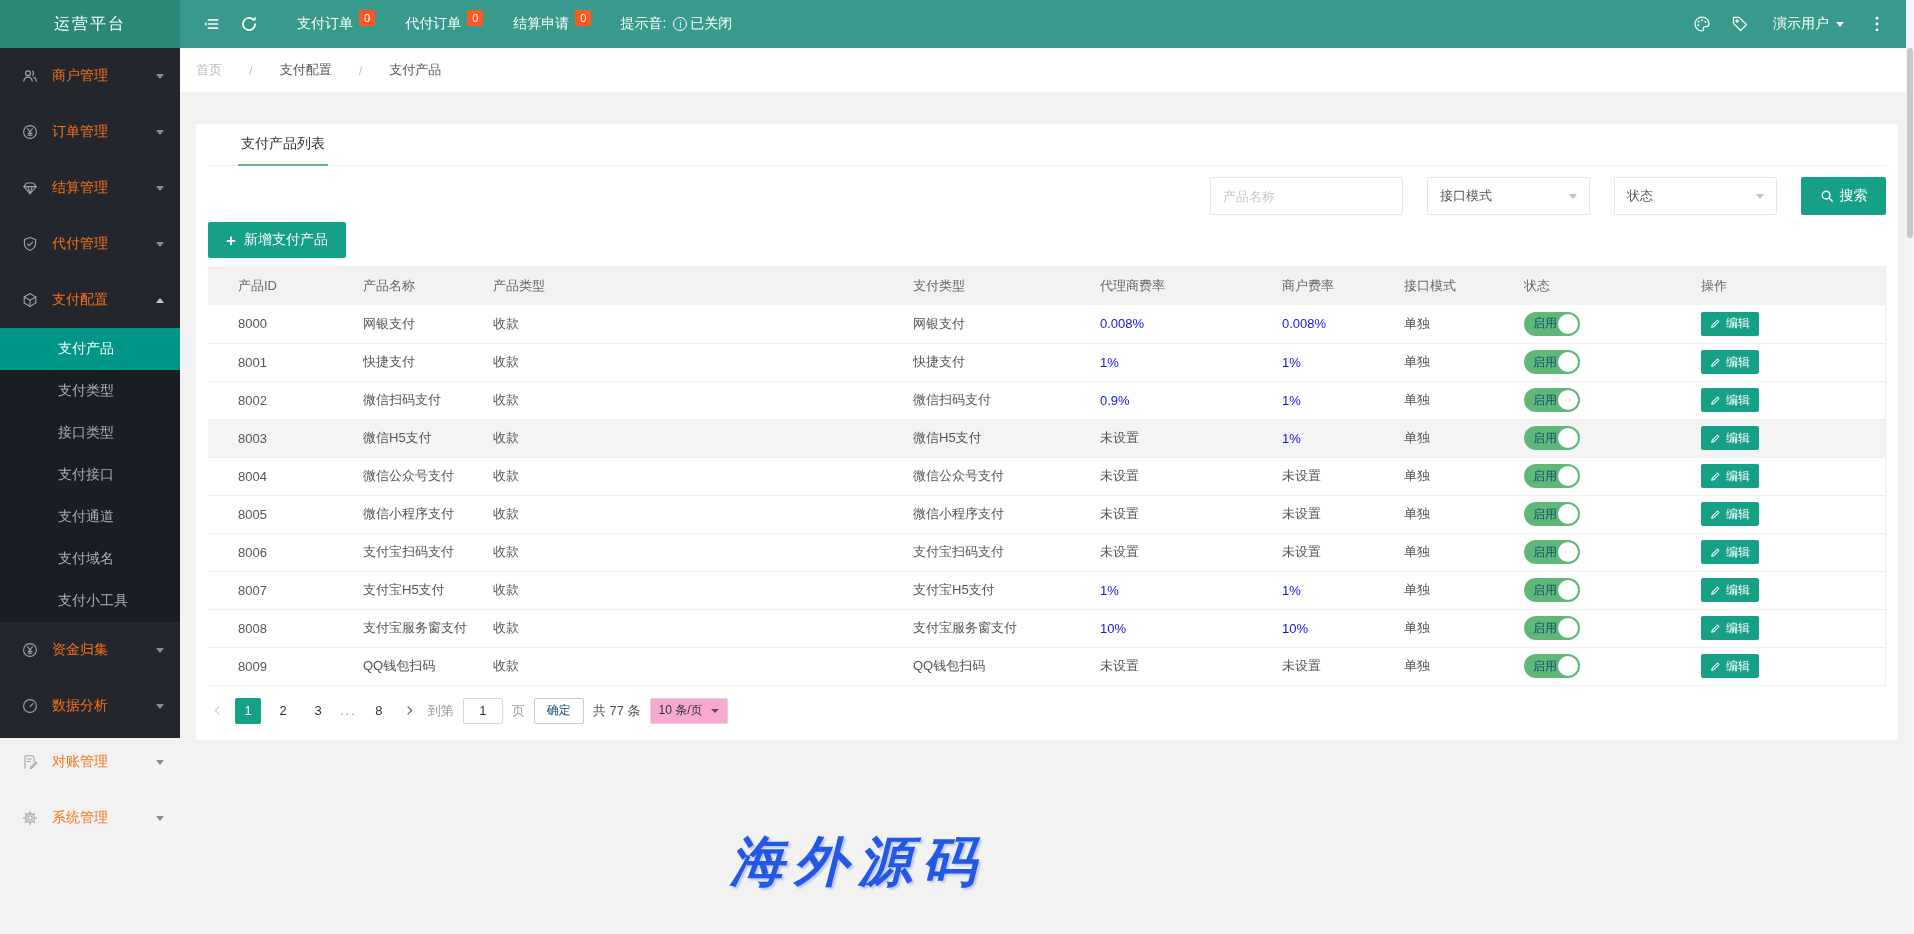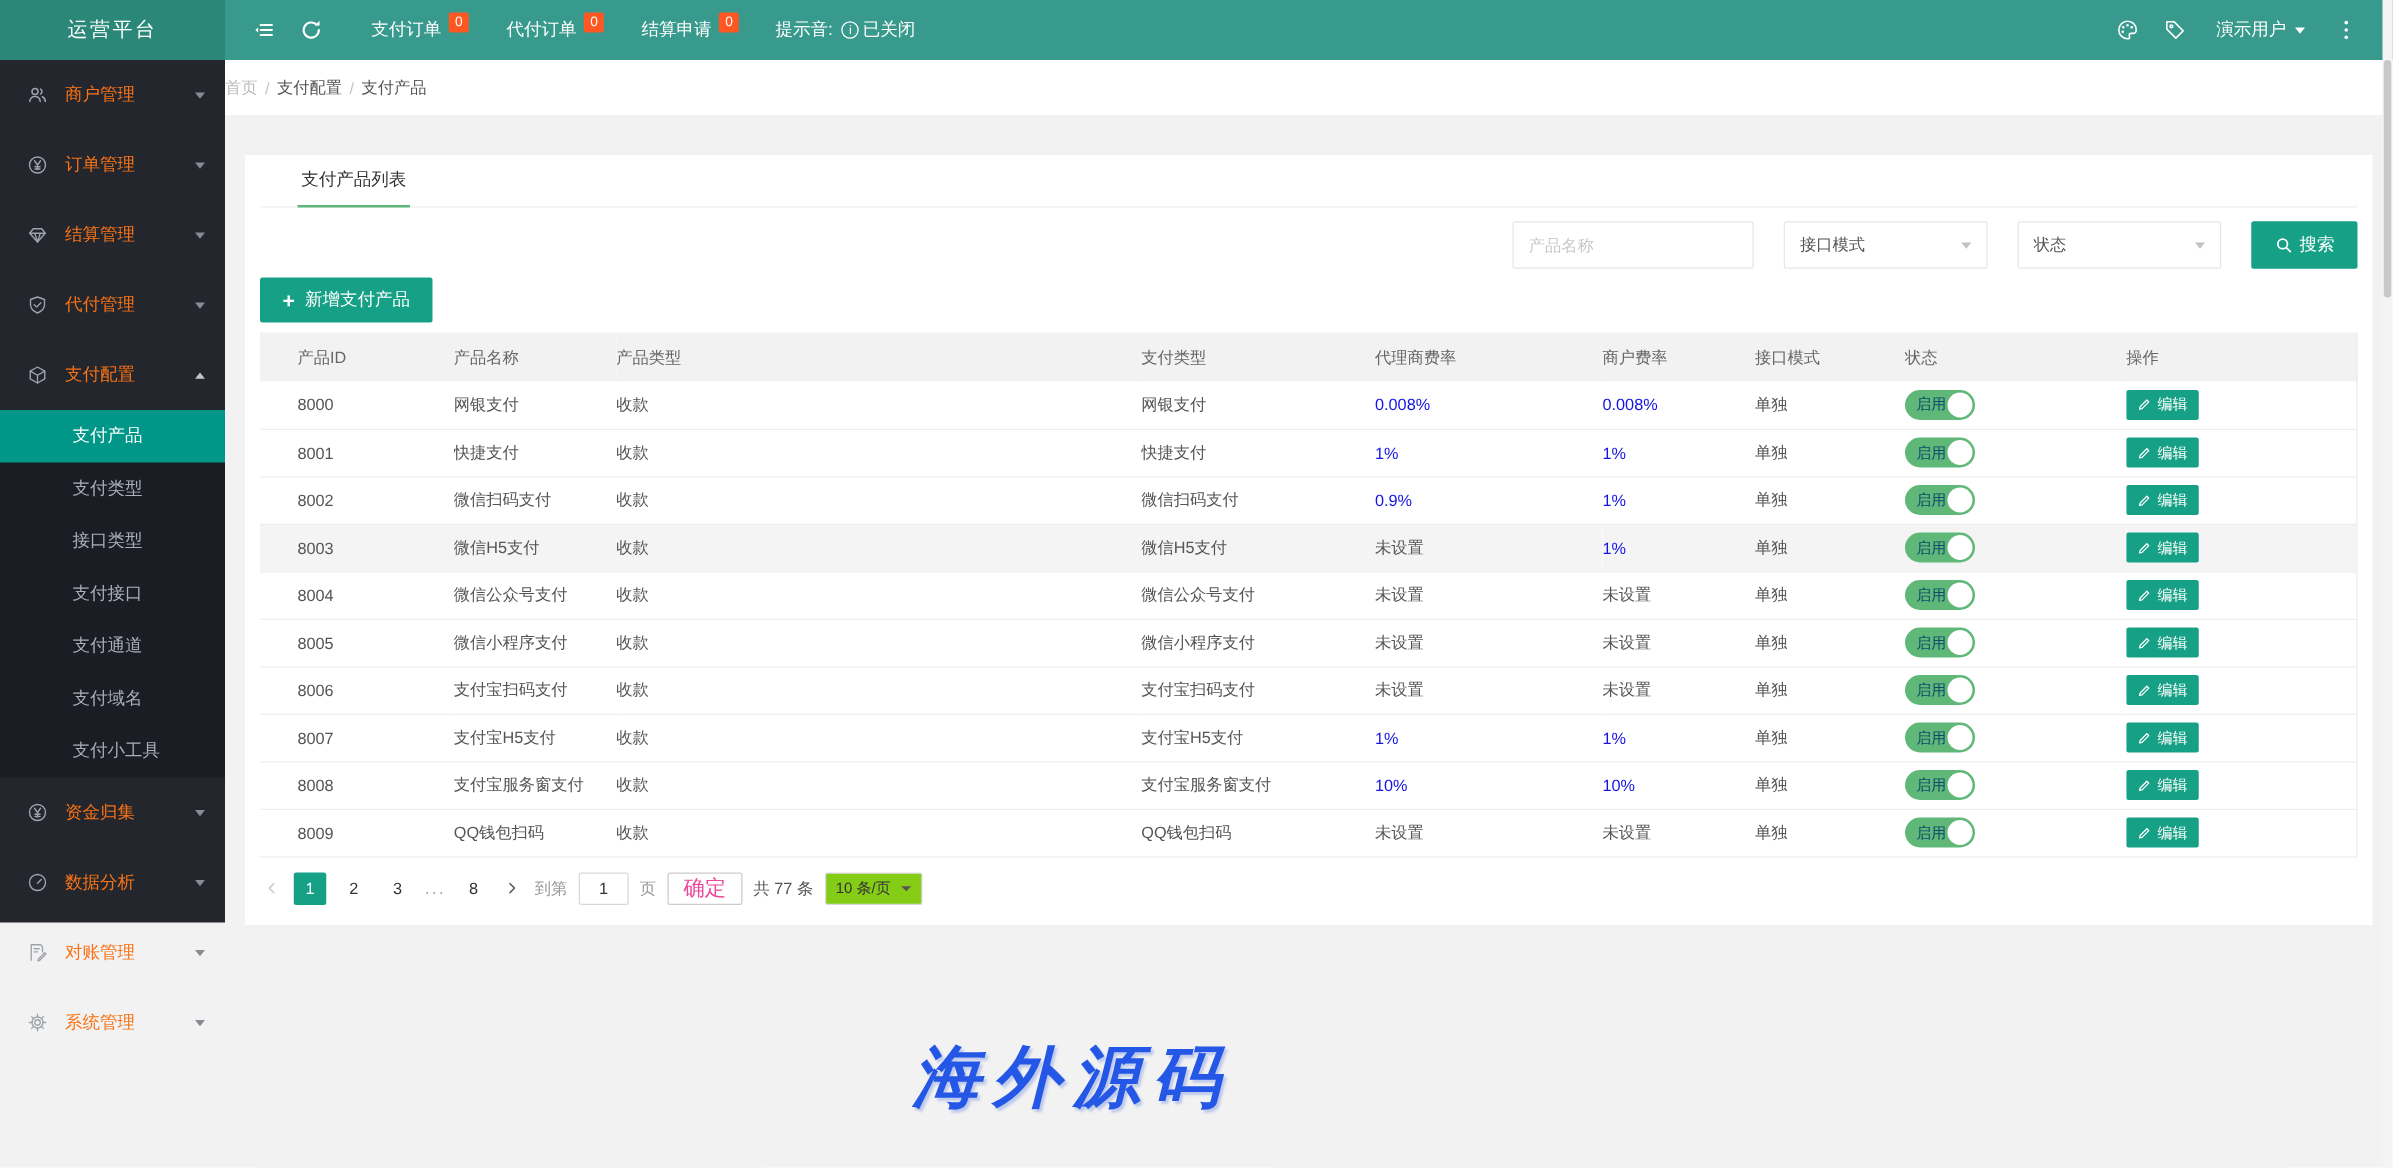--- a/index.html
+++ b/index.html
@@ -41,21 +41,21 @@
   .sound { display:flex; align-items:center; margin-left:14px; font-size:14px; }
   .info-circle { width:14px; height:14px; border:1px solid #fff; border-radius:50%;
                  display:inline-flex; align-items:center; justify-content:center;
                  font-size:10px; margin:0 3px 0 7px; font-style:normal; }
   .tb-right { margin-left:auto; display:flex; align-items:center; padding-right:18px; }
   .user-chip { display:flex; align-items:center; gap:7px; padding:0 14px; font-size:14px; height:48px; cursor:pointer; }
   .caret-white { width:0; height:0; border-left:4px solid transparent; border-right:4px solid transparent;
                  border-top:5px solid #fff; }
 
   .breadcrumb { height:44px; flex:0 0 44px; background:#fff; display:flex; align-items:center;
-                gap:6px; font-size:13px; }
+                gap:27px; padding-left:16px; font-size:13px; }
   .crumb-muted { color:#bcbcbc; }
   .crumb { color:#555; }
   .crumb-sep { color:#c4c4c4; }
 
   .content { flex:1; padding:32px 16px 0; position:relative; }
   .card { background:#fff; padding:0 12px 16px; }
 
   .tabbar { height:42px; border-bottom:1px solid #f0f0f0; display:flex; padding-left:30px; }
   .tab { font-size:14px; color:#333; border-bottom:2px solid #5fb878; height:42px;
          display:flex; align-items:center; padding:0 3px; cursor:pointer; }
@@ -105,24 +105,24 @@
   .pg-chev svg { width:11px; height:11px; }
   .pg-chev.prev { color:#ccc; }
   .pg-chev.next { color:#666; }
   .page-btn { min-width:26px; height:26px; border:none; background:transparent; font-size:13px;
               color:#333; border-radius:2px; cursor:pointer; font-family:inherit; }
   .page-btn.active { background:#16a085; color:#fff; }
   .pg-ellipsis { color:#999; letter-spacing:2px; }
   .goto-input { width:40px; height:26px; border:1px solid #d9d9d9; border-radius:2px; text-align:center;
                 font-size:13px; color:#333; outline:none; font-family:inherit; }
   .confirm-btn { height:26px; padding:0 12px; background:#fff; border:1px solid #ccc; border-radius:2px;
-                 font-size:17px; color:#ec4899; cursor:pointer; font-family:inherit; }
+                 font-size:12px; color:#0c4a6e; cursor:pointer; font-family:inherit; }
   .perpage { height:26px; border:1px solid #d9d9d9; border-radius:2px; display:inline-flex;
              align-items:center; gap:8px; padding:0 8px; font-size:12px; color:#333;
-             cursor:pointer; background:#84cc16; }
+             cursor:pointer; background:#f9a8d4; }
   .caret-dark { width:0; height:0; border-top:4px solid #555; border-left:4px solid transparent;
                 border-right:4px solid transparent; }
 
   .watermark { position:absolute; left:858px; top:826px; transform:translateX(-50%);
                font-family:"DejaVu Serif","Liberation Serif",serif; font-style:italic; font-weight:bold;
                font-size:54px; color:#2457e6; letter-spacing:10px; white-space:nowrap;
                text-shadow:2px 2px 2px rgba(30,80,220,0.25); }
 
   .scrollbar { position:absolute; right:0; top:0; width:8px; height:934px; background:#f4f4f4; z-index:10; }
   .scroll-thumb { position:absolute; top:48px; left:1px; width:6px; height:190px;

